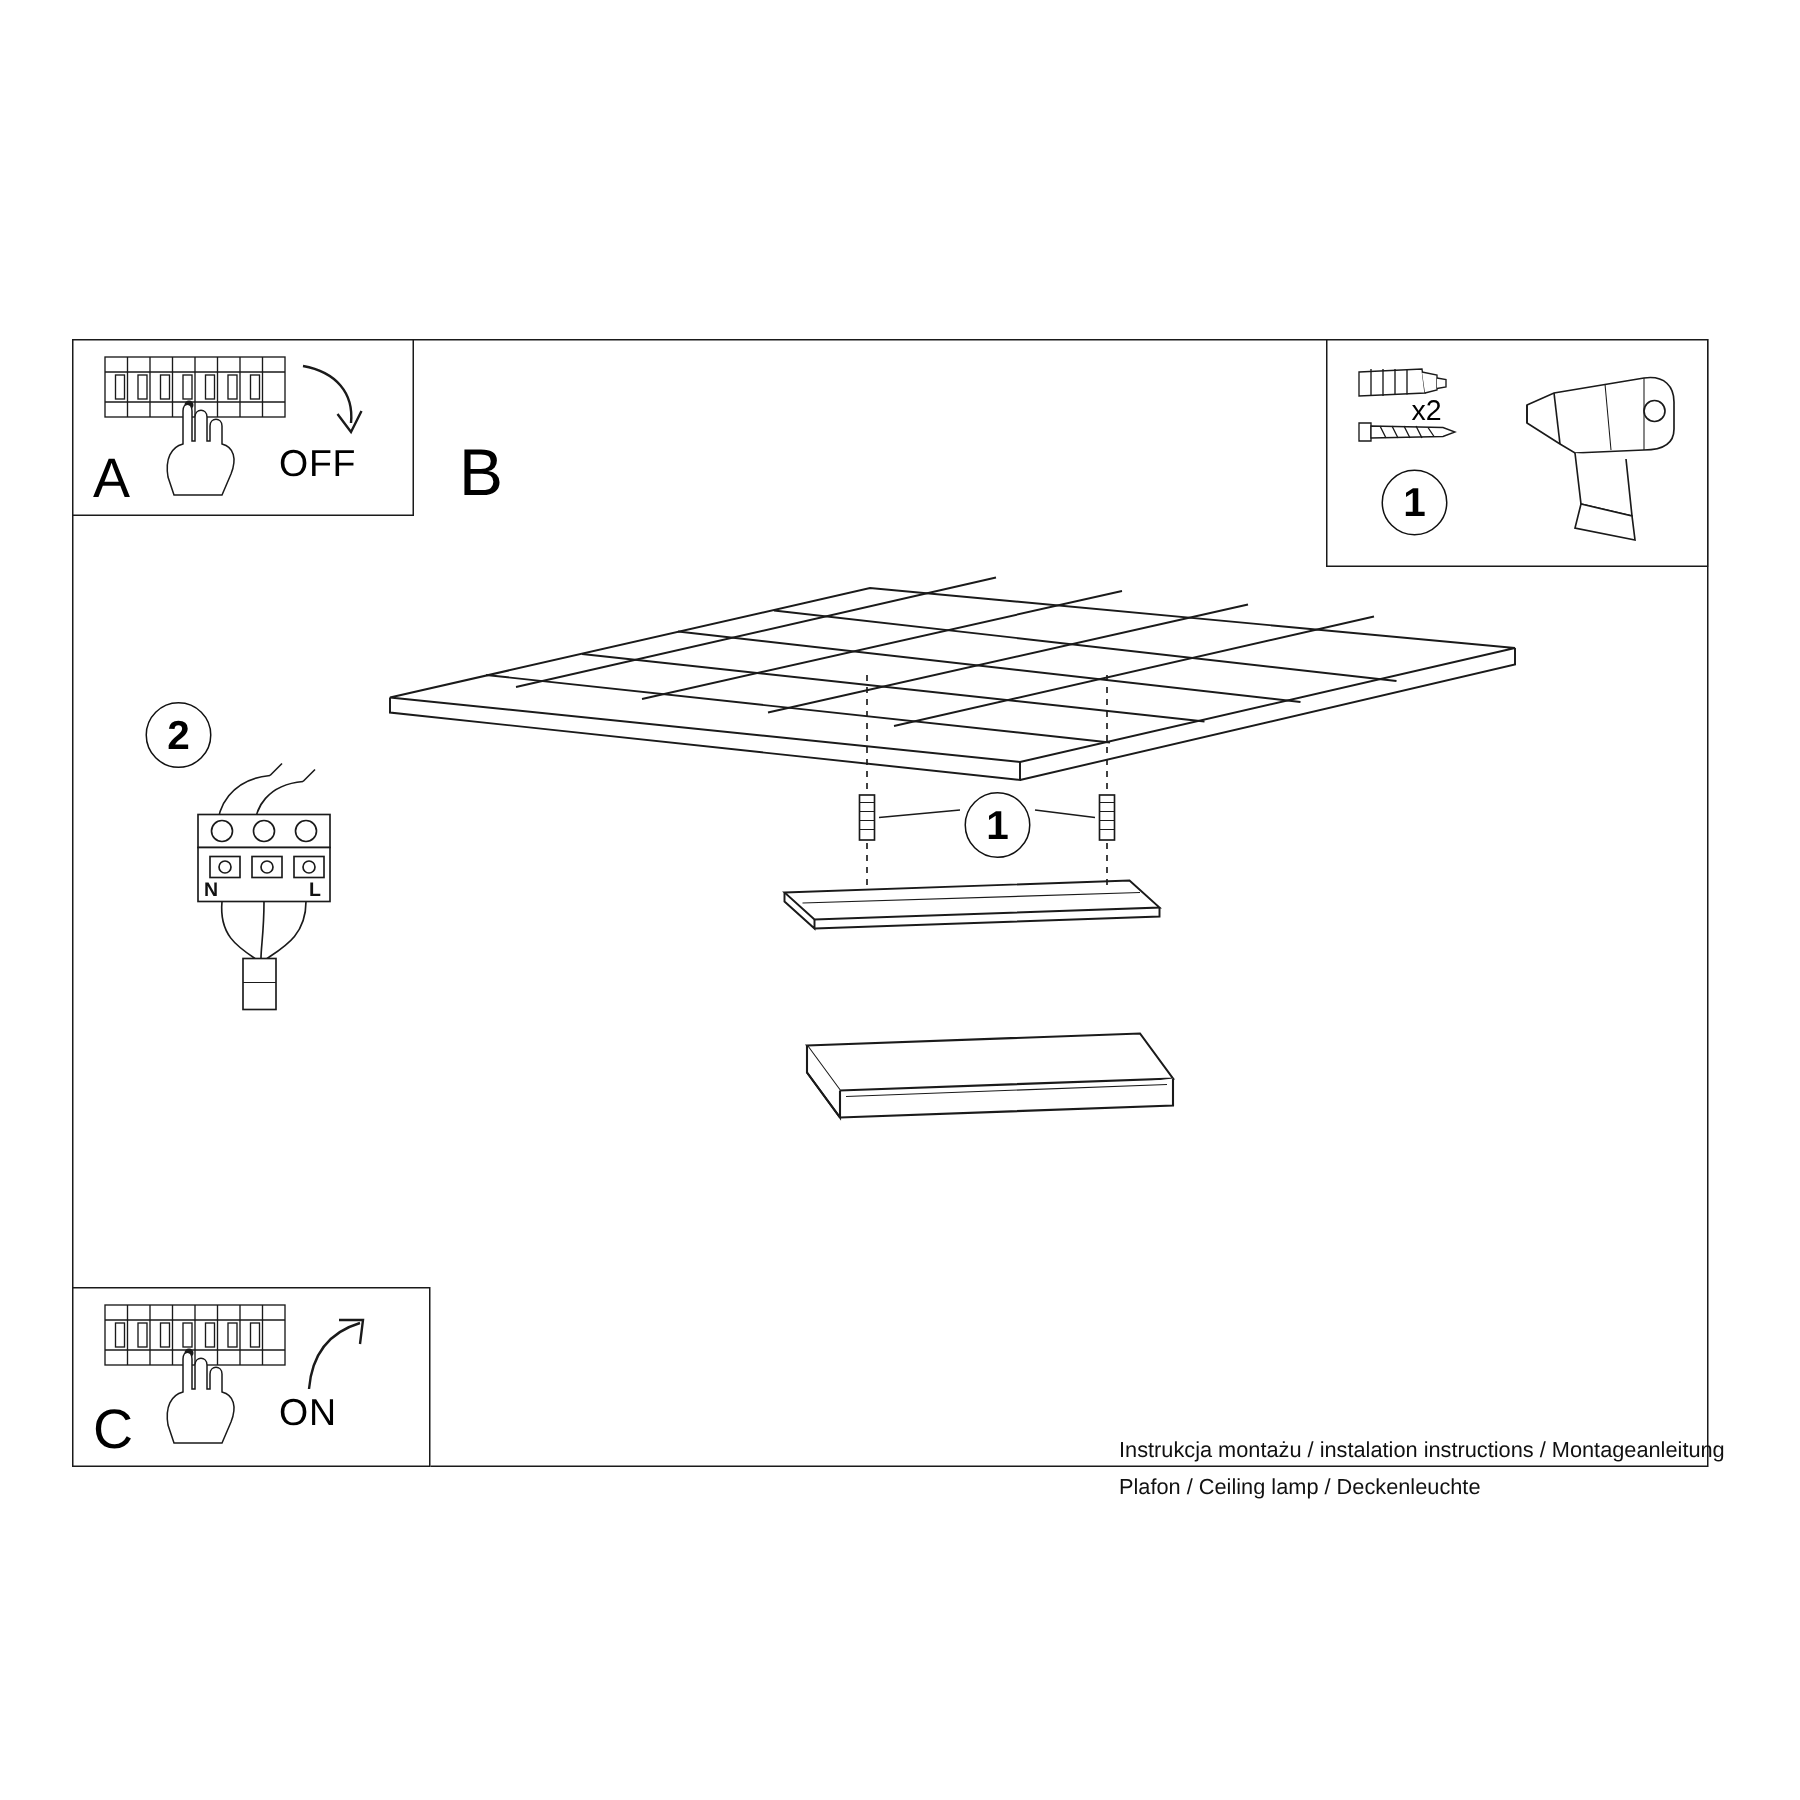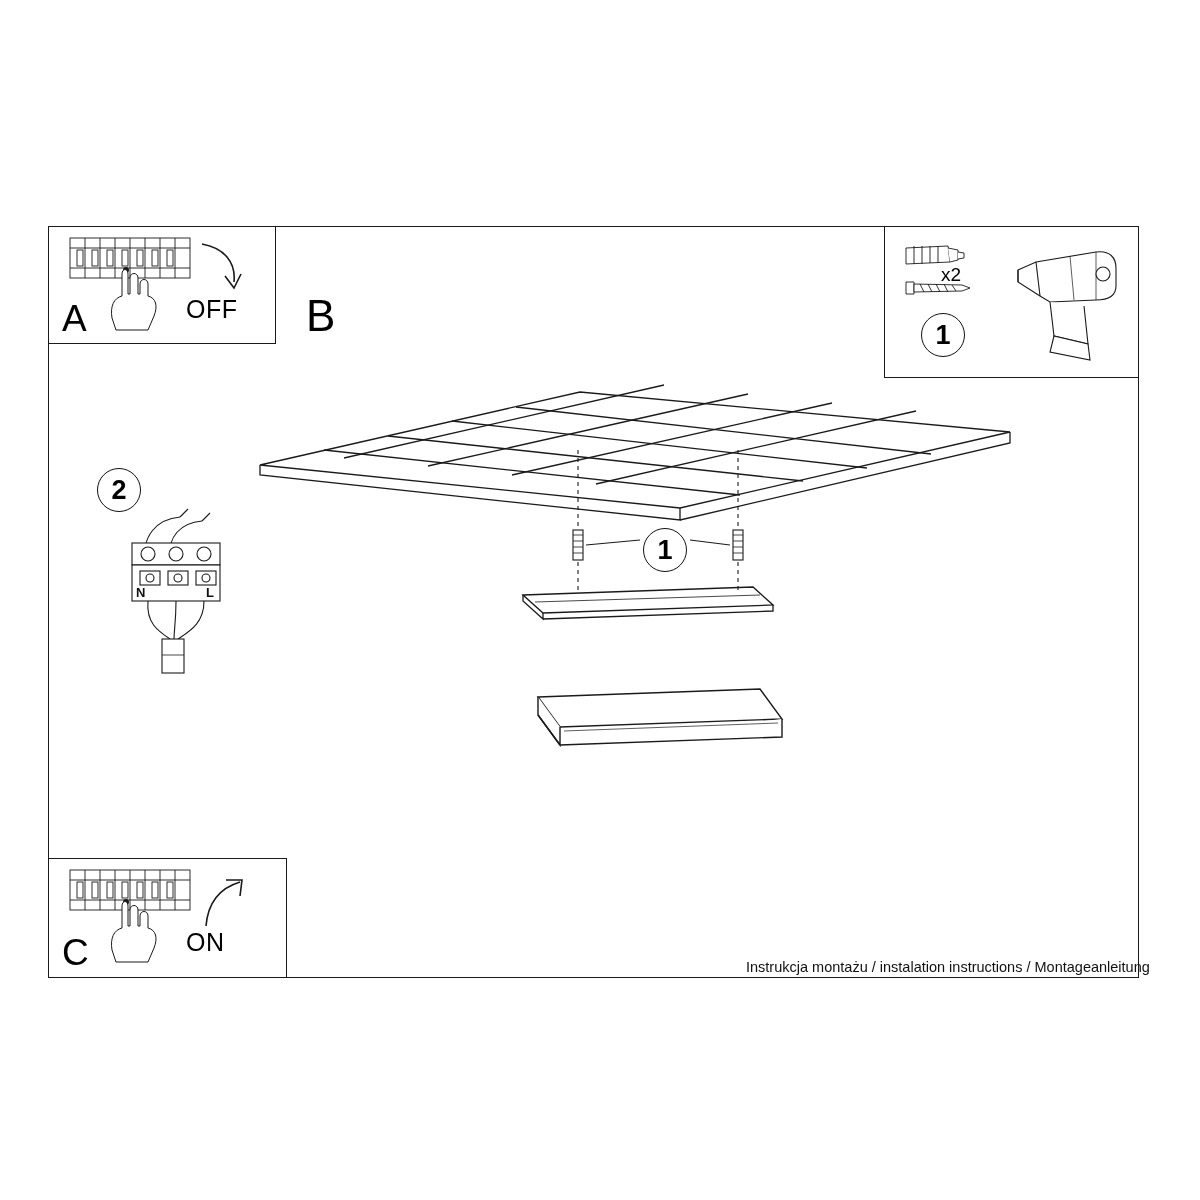--- a/index.html
+++ b/index.html
@@ -306,15 +306,16 @@
     <g class="ln" stroke-width="1.6">
       <path d="M 14 52 C 16 28 28 14 48 8"></path>
       <path d="M 34 6 L 50 6 L 48 22" fill="none"></path>
     </g>
   </svg>
   <div class="abs big-letter letter-c">C</div>
   <div class="abs word-label word-on">ON</div>
 
   <div class="abs footer-text">
     <div>Instrukcja montażu / instalation instructions / Montageanleitung</div>
+    <div>Plafon / Ceiling lamp / Deckenleuchte</div>
   </div>
 
 </div>
 
 </body></html>

